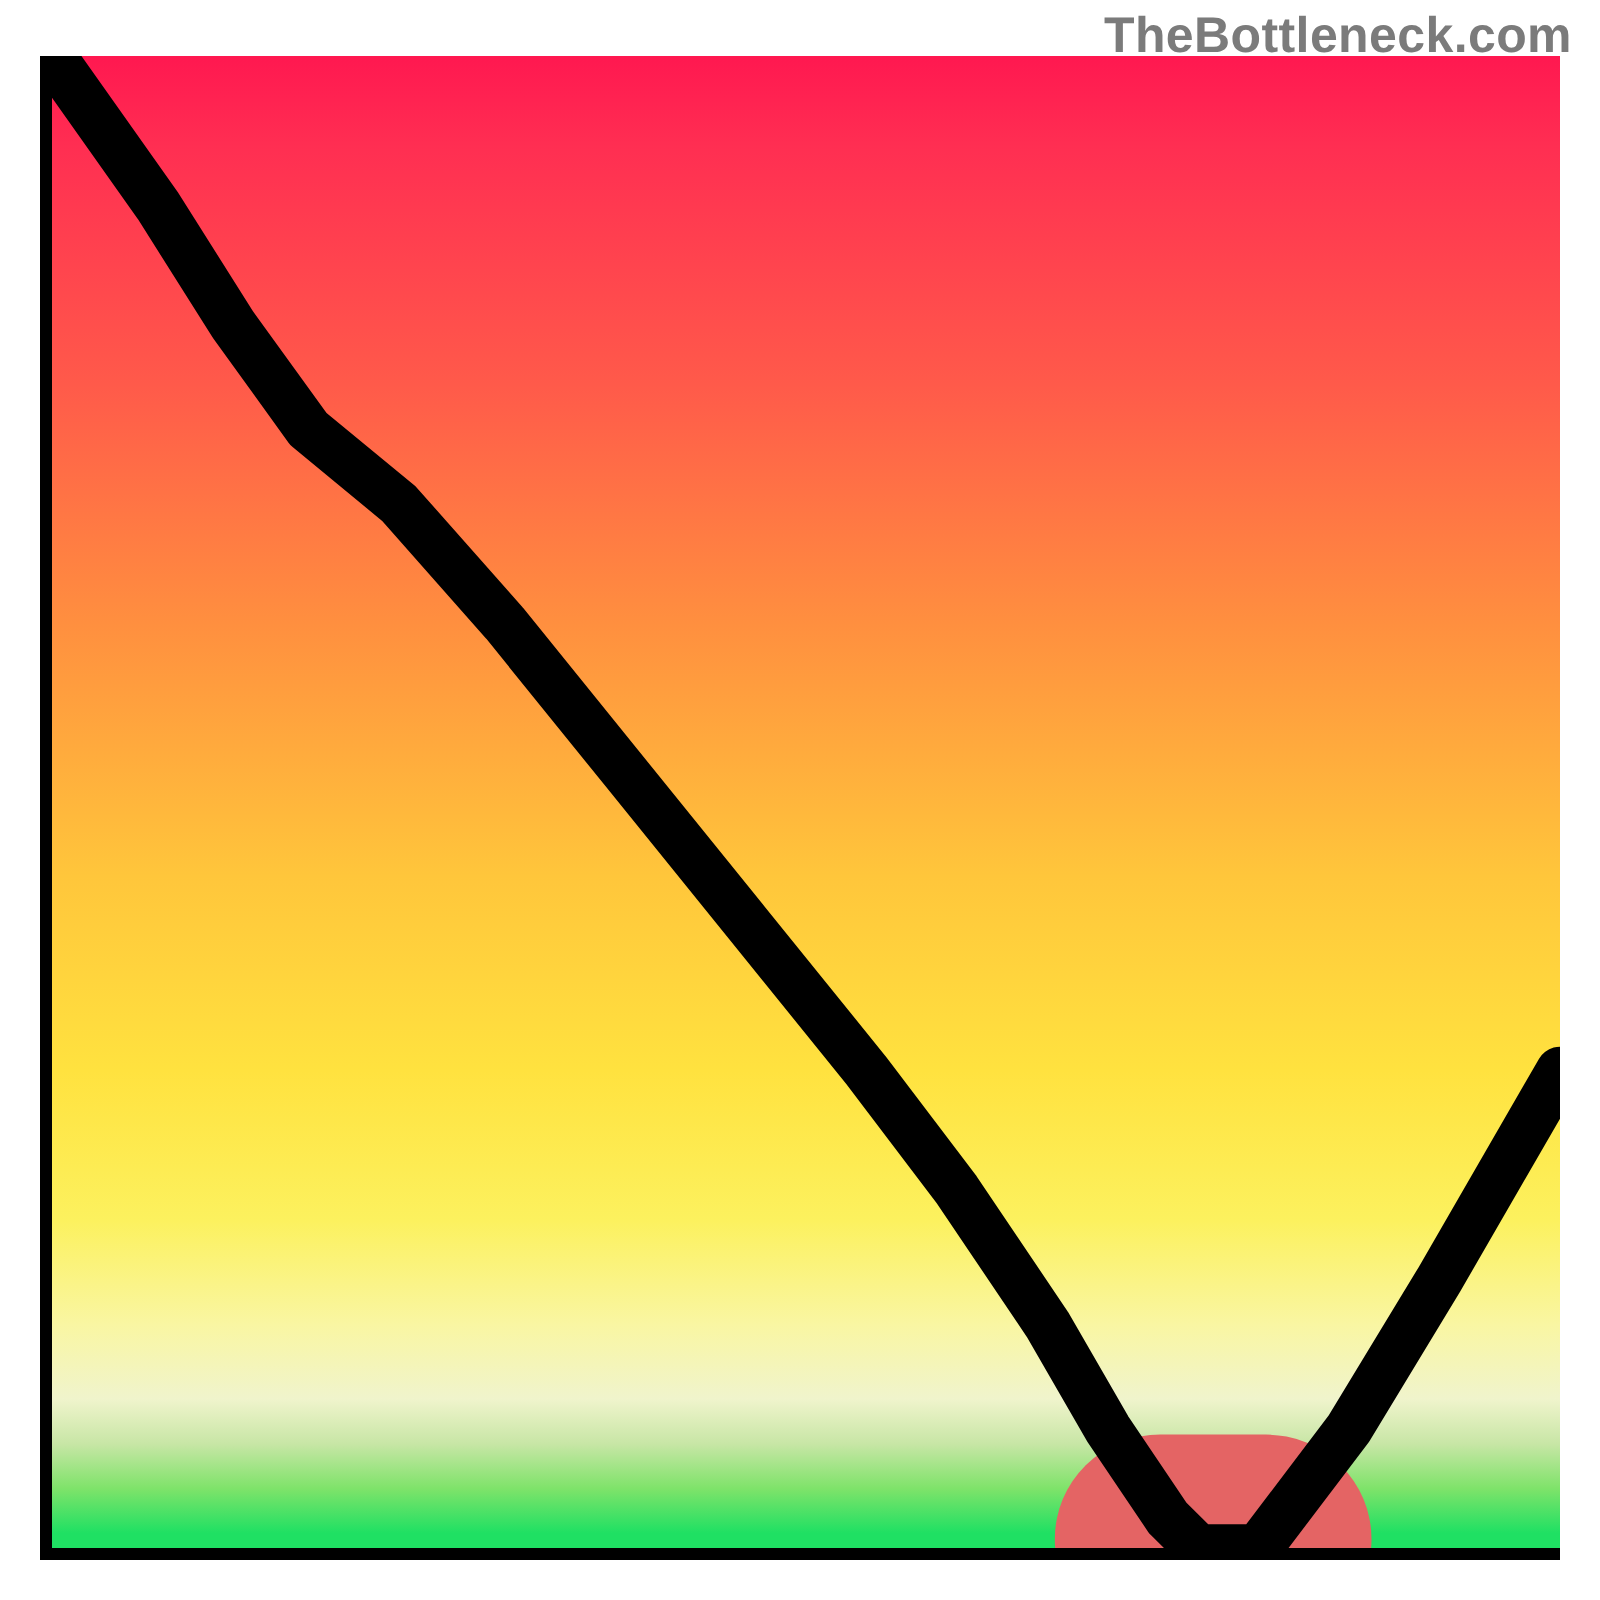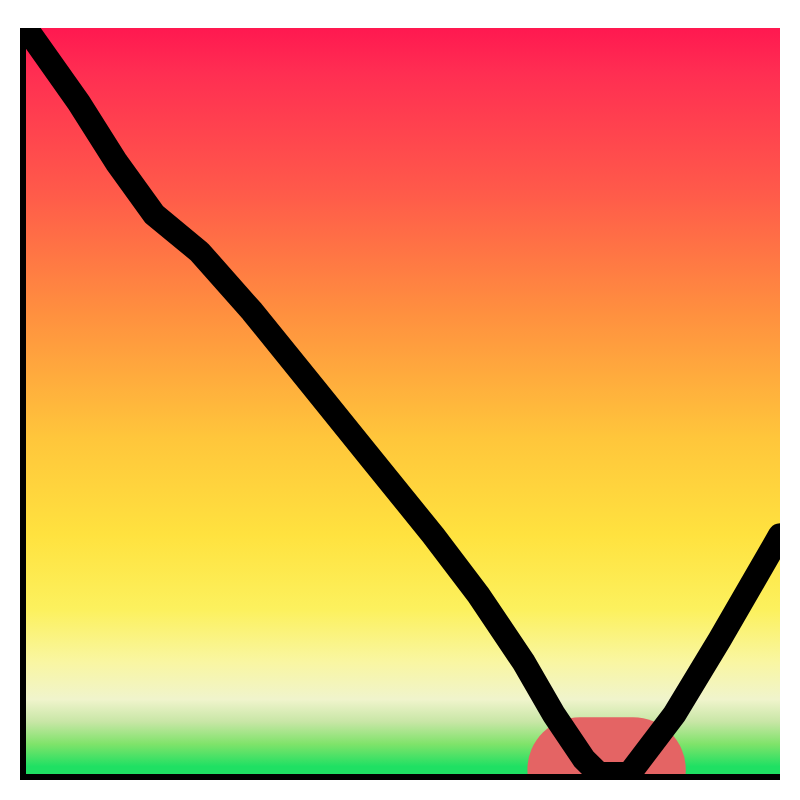--- a/index.html
+++ b/index.html
@@ -75,20 +75,21 @@
     font-weight: 600;
     color: #7b7b7b;
     letter-spacing: 0.2px;
   }
 </style>
 </head>
 <body>
 
 <div class="chart-wrap">
 
+  <div class="watermark">TheBottleneck.com</div>
 
   <div class="plot-area">
     <div class="gradient"></div>
     <svg class="curve" viewBox="0 0 100 100" preserveAspectRatio="none">
       <path class="tick" d="M73.50 99.40 L80.50 99.40" stroke="#e46464" stroke-width="1.9"></path>
       <path class="line" d="M0.00 0.00 L7.00 10.00 L12.00 18.00 L17.00 25.00 L23.00 30.00 L30.00 38.00 L38.00 48.00 L46.00 58.00 L54.00 68.00 L60.00 76.00 L66.00 85.00 L70.00 92.00 L74.00 98.00 L76.00 100.00 L80.00 100.00 L86.00 92.00 L92.00 82.00 L100.00 68.00" stroke-width="0.42"></path>
     </svg>
   </div>
 
 </div>

